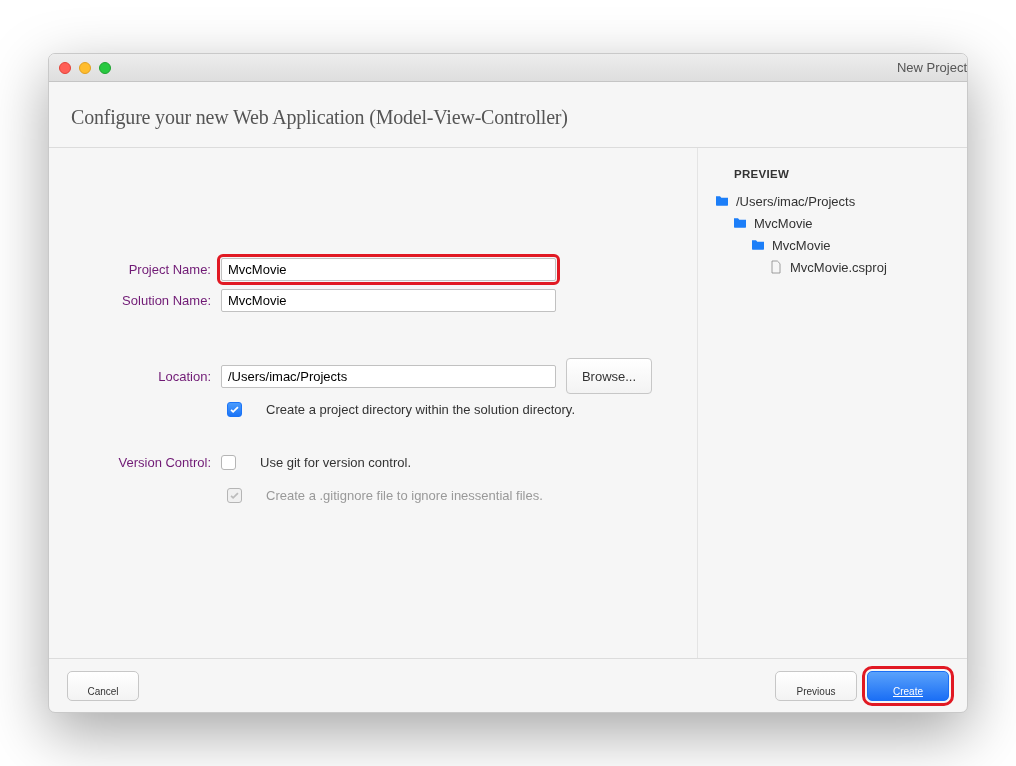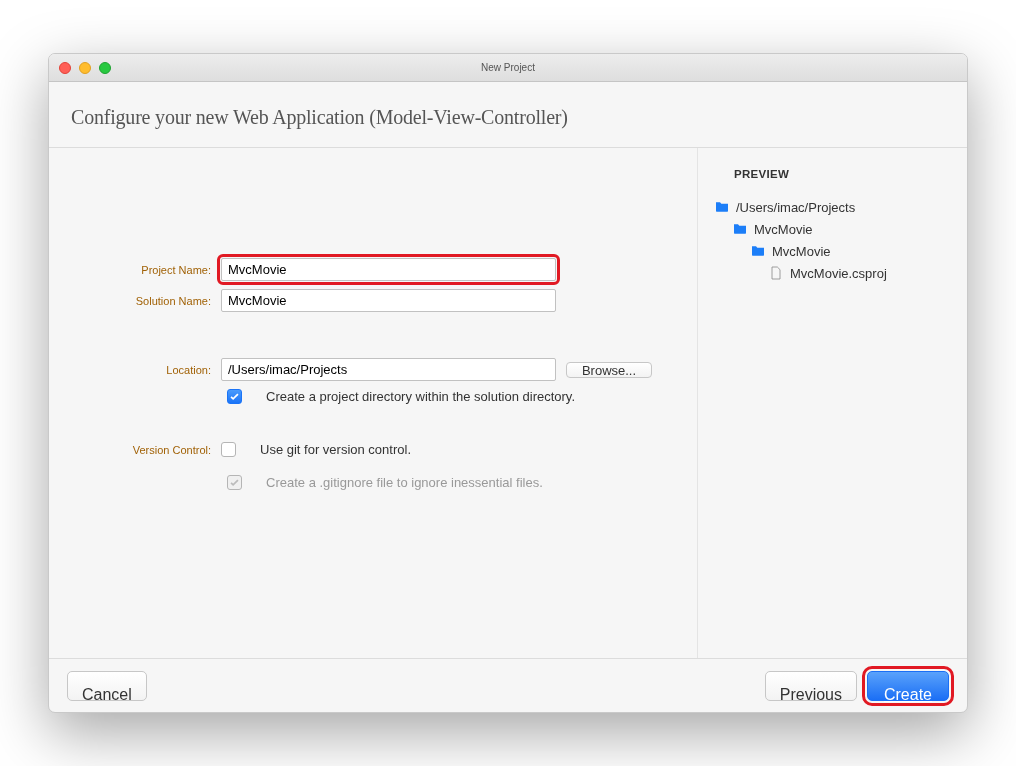--- a/index.html
+++ b/index.html
@@ -37,22 +37,22 @@
       gap: 8px;
     }
     .traffic .dot {
       width: 12px; height: 12px; border-radius: 50%;
     }
     .dot.red { background: #ff5f57; border: 0.5px solid #e24238; }
     .dot.yellow { background: #ffbd2e; border: 0.5px solid #e1a022; }
     .dot.green { background: #28c940; border: 0.5px solid #1fa231; }
     .titlebar .title {
       width: 100%;
-      text-align: center;
-      font-size: 10px;
+      text-align: right;
+      font-size: 13px;
       color: #555;
     }
     .header {
       padding: 24px 22px 18px 22px;
       border-bottom: 1px solid #dcdcdc;
       font-family: Liberation Serif, serif;
     }
     .header h1 {
       font-size: 20px;
       font-weight: 500;
@@ -71,21 +71,21 @@
       width: 270px;
       border-left: 1px solid #e4e4e4;
       padding: 20px 16px;
       font-size: 13px;
     }
     .preview-area h3 {
       font-size: 11.5px;
       letter-spacing: 0.3px;
       font-weight: 700;
       color: #333;
-      margin-bottom: 16px;
+      margin-bottom: 10px;
       padding-left: 20px;
     }
     .tree { list-style: none; }
     .tree li {
       display: flex;
       align-items: center;
       height: 22px;
       color: #333;
       white-space: nowrap;
     }
@@ -98,22 +98,22 @@
 
     .row {
       display: flex;
       align-items: center;
       margin-bottom: 8px;
     }
     .row label {
       width: 150px;
       text-align: right;
       padding-right: 10px;
-      font-size: 11px;
-      color: #a16207;
+      font-size: 13px;
+      color: #701a75;
     }
     .row input[type="text"] {
       height: 23px;
       border: 1px solid #c1c1c1;
       border-radius: 2px;
       padding: 0 6px;
       font-size: 13px;
       background: #fff;
     }
     .w-medium { width: 335px; }
@@ -145,21 +145,21 @@
       border-color: #1b74f7;
     }
     .mac-check svg { width: 11px; height: 11px; }
     .mac-check.checked svg path { stroke: #fff; stroke-width: 2.5; fill:none; }
     .mac-check.dis svg path { stroke: #bbb; stroke-width: 2.5; fill:none; }
     .mac-check.dis { background: #f0f0f0; }
 
     .section-gap { height: 38px; }
 
     .btn-browse {
-      height: 16px;
+      height: 36px;
       width: 86px;
       margin-left: 10px;
       border: 1px solid #c7c7c7;
       border-radius: 4px;
       background: linear-gradient(#ffffff, #f3f3f3);
       font-size: 13px;
       color: #333;
     }
 
     .footer {
@@ -171,21 +171,21 @@
       gap: 10px;
     }
     .footer .spacer { flex: 1; }
     .footer button {
       height: 24px;
       min-width: 82px;
       padding: 14px 14px;
       border: 1px solid #c7c7c7;
       border-radius: 5px;
       background: linear-gradient(#ffffff, #f3f3f3);
-      font-size: 16px;
+      font-size: 10px;
       color: #333;
     }
     .footer button.primary {
       background: linear-gradient(#5aa2fb, #1b6ff5);
       border-color: #1b6ff5;
       color: #fff;
       text-decoration: underline;
     }
     .footer button.primary.hl {
       outline: 3px solid #e11923;

